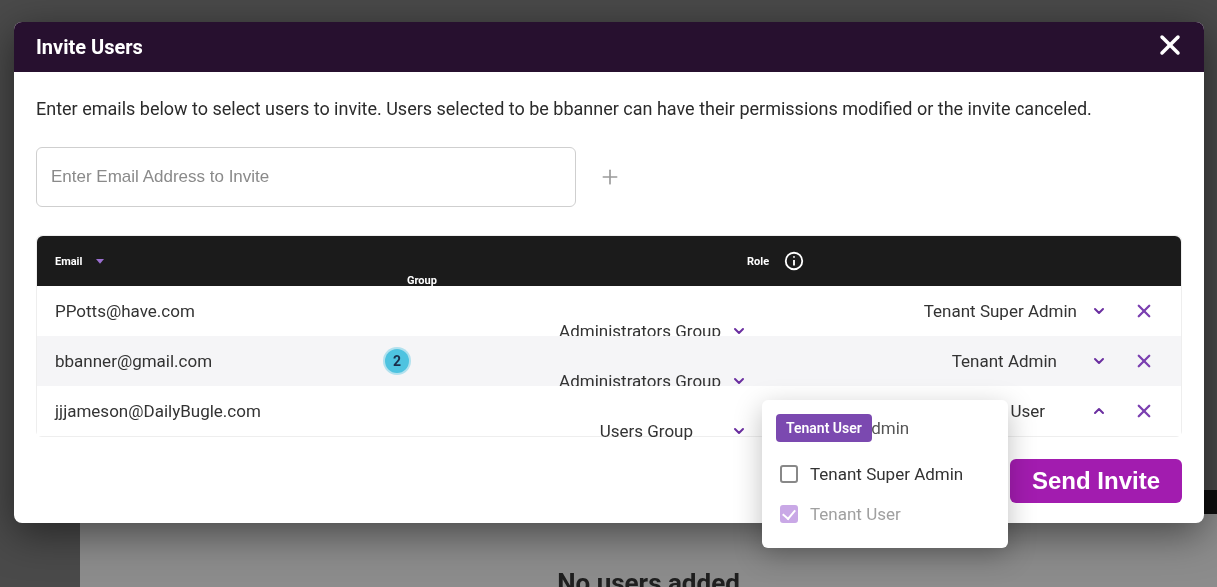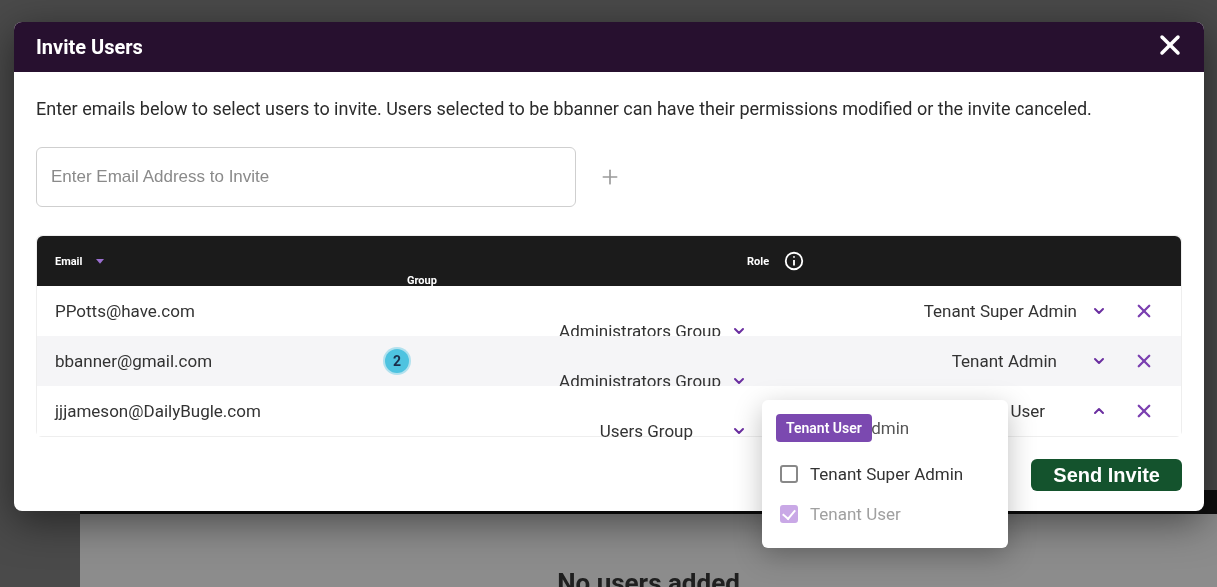--- a/index.html
+++ b/index.html
@@ -101,24 +101,24 @@
     box-shadow: 0 0 0 2px rgba(78,195,224,0.4);
   }
   .group-cell, .role-cell { display:flex; align-items:center; justify-content:flex-end;}
   .chev { color:#6b2fa0; cursor:pointer; }
   .chev svg { width:16px; height:16px; display:block;}
   .row-x { color:#7b3fb0; cursor:pointer; }
   .row-x svg { width:18px; height:18px; display:block;}
 
   .footer { display:flex; justify-content:flex-end; padding-top: 22px;}
   .send-btn {
-    background:#14532d; color:#fff;
+    background:#a21caf; color:#fff;
     border:none; border-radius:6px;
-    height:32px; padding: 0 22px;
-    font-size:20px; font-weight:600;
+    height:44px; padding: 0 22px;
+    font-size:24px; font-weight:600;
     cursor:pointer;
   }
 
   .dropdown {
     position:absolute;
     left: 762px; top: 400px;
     width: 246px;
     background:#fff;
     border-radius:6px;
     box-shadow: 0 8px 28px rgba(0,0,0,0.25);

